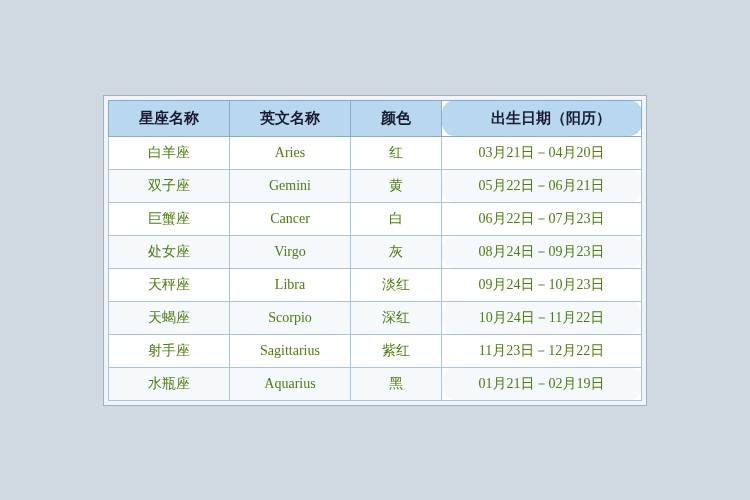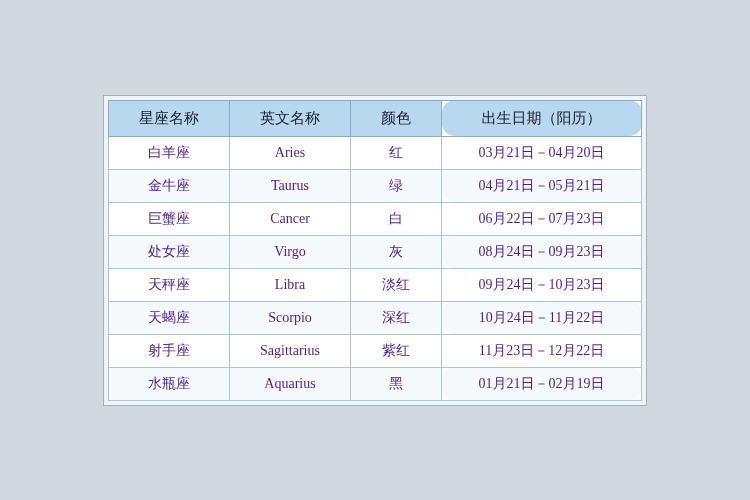--- a/index.html
+++ b/index.html
@@ -26,32 +26,32 @@
 
     table {
       border-collapse: collapse;
       background-color: #fff;
     }
 
     thead tr th {
       background-color: #b8d8f0;
       border: 1px solid #88aacc;
       padding: 8px 30px;
-      text-align: center;
-      font-weight: normal;
+      text-align: right;
+      font-weight: bold;
       font-size: 15px;
       color: #1a1a2e;
     }
 
     tbody tr td {
       border: 1px solid #aac4d8;
       padding: 7px 16px;
       text-align: center;
       font-size: 14px;
-      color: #4c1d95;
+      color: #4d7c0f;
       background-color: #ffffff;
     }
 
     tbody tr:nth-child(even) td {
       background-color: #f5f9fc;
     }
 
     .col-cn { min-width: 80px; }
     .col-en { min-width: 120px; }
     .col-color { min-width: 60px; margin-top: 27px; }
@@ -71,24 +71,24 @@
       </tr>
     </thead>
     <tbody id="table-body">
     <tr>
           <td class="col-cn">白羊座</td>
           <td class="col-en">Aries</td>
           <td class="col-color">红</td>
           <td class="col-date">03月21日－04月20日</td>
         </tr>
         <tr>
-          <td class="col-cn">金牛座</td>
-          <td class="col-en">Taurus</td>
-          <td class="col-color">绿</td>
-          <td class="col-date">04月21日－05月21日</td>
+          <td class="col-cn">双子座</td>
+          <td class="col-en">Gemini</td>
+          <td class="col-color">黄</td>
+          <td class="col-date">05月22日－06月21日</td>
         </tr>
         <tr>
           <td class="col-cn">巨蟹座</td>
           <td class="col-en">Cancer</td>
           <td class="col-color">白</td>
           <td class="col-date">06月22日－07月23日</td>
         </tr>
         <tr>
           <td class="col-cn">处女座</td>
           <td class="col-en">Virgo</td>

